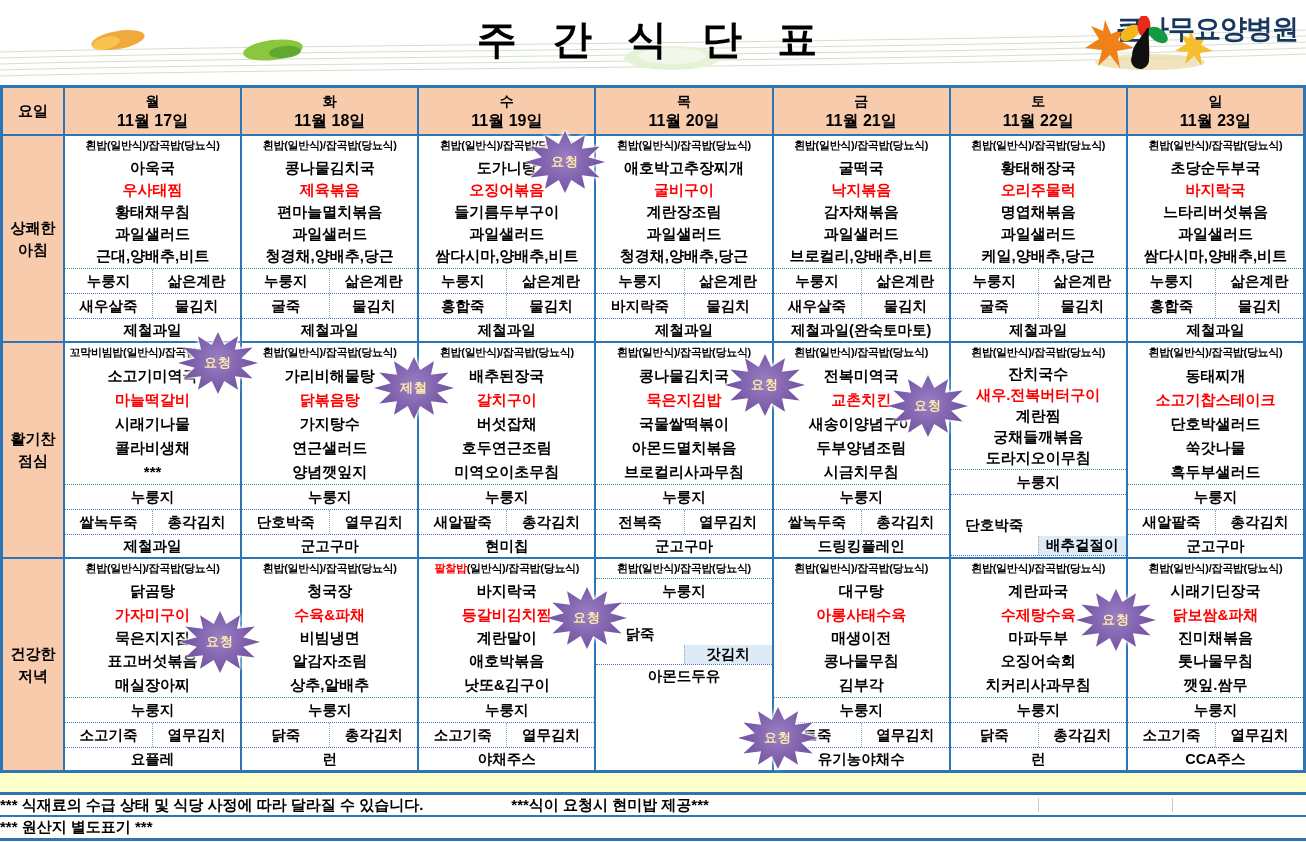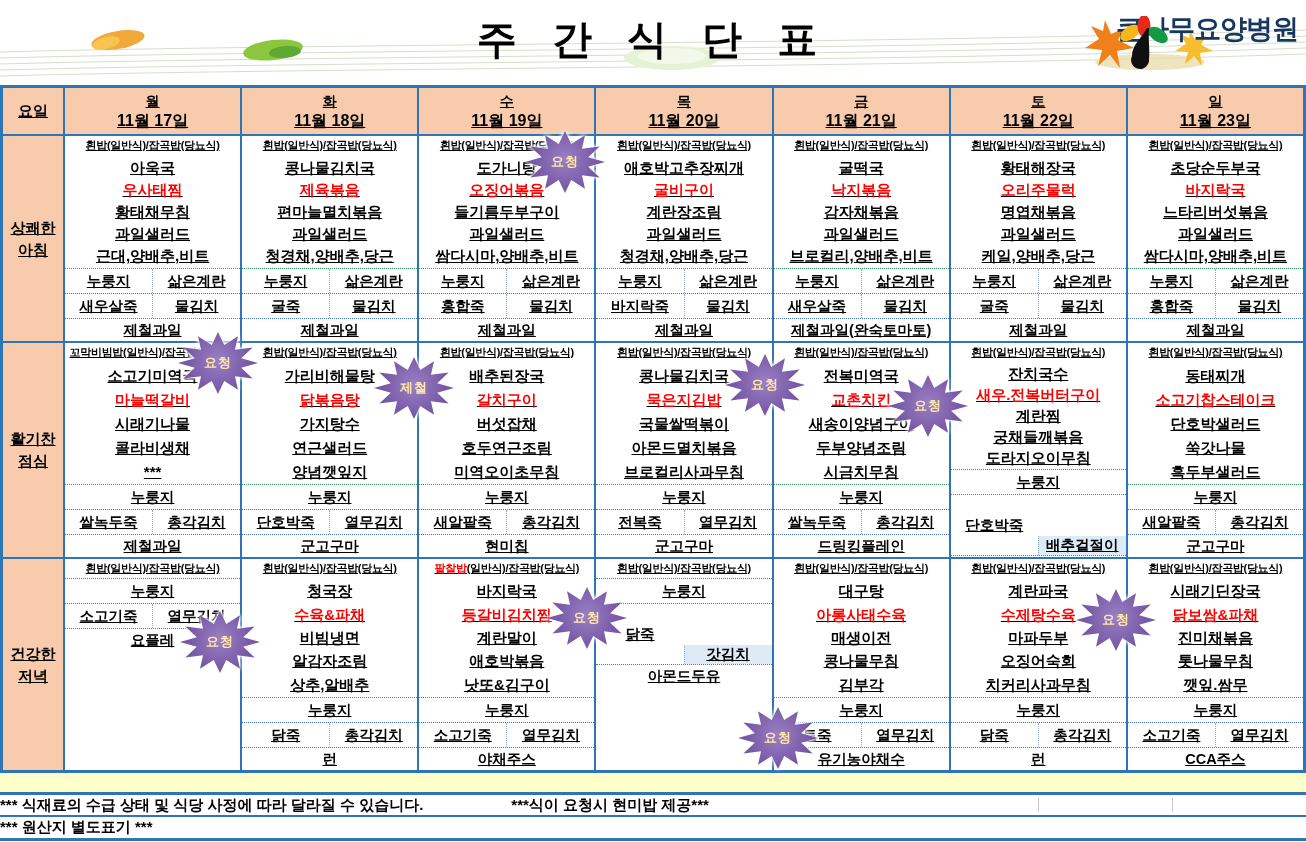--- a/index.html
+++ b/index.html
@@ -8,21 +8,21 @@
   
   .banner{position:absolute;top:0;left:0;width:1306px;height:85px;background:#fff;}
   .banner svg{position:absolute;top:0;left:0;}
   .page-title{position:absolute;left:0;right:0;top:12px;text-align:center;
               font-size:40px;letter-spacing:12px;color:#000;}
   .logo{position:absolute;right:8px;top:16px;display:flex;align-items:flex-end;gap:2px;z-index:3;}
   .logo-text{font-size:27px;color:#17375E;letter-spacing:-1px;line-height:1;padding-bottom:4px;}
   
   .menu-table{position:absolute;top:85px;left:0;width:1306px;height:688px;box-sizing:border-box;
               border:3px solid #2E75B6;background:#2E75B6;display:grid;
-              grid-template-columns:60px repeat(7,1fr);grid-template-rows:46px 205px 214px 1fr;gap:2px;text-decoration:underline;}
+              grid-template-columns:60px repeat(7,1fr);grid-template-rows:46px 205px 214px 1fr;gap:2px;}
   .hcell{background:#F8CBAD;display:flex;flex-direction:column;align-items:center;justify-content:center;}
   .corner-cell{background:#F8CBAD;display:flex;align-items:center;justify-content:center;font-size:15px;}
   .day-name{font-size:14px;line-height:19px;}
   .day-date{font-size:16px;line-height:20px;}
   .label-cell{background:#F8CBAD;display:flex;flex-direction:column;align-items:center;justify-content:center;
               font-size:15px;line-height:22px;}
   .mcell{background:#fff;display:flex;flex-direction:column;overflow:hidden;}
   .rice{height:19px;flex:0 0 19px;display:flex;align-items:center;justify-content:center;
         font-size:11px;white-space:nowrap;overflow:hidden;letter-spacing:-0.3px;}
   .rice .red-part{color:#FF0000;}
@@ -390,20 +390,27 @@
           <div class="half">총각김치</div>
         </div>
         <div class="dessert">군고구마</div>
       </div>
       <div class="label-cell">
         <div class="">건강한</div>
         <div class="">저녁</div>
       </div>
       <div class="mcell">
         <div class="rice">흰밥(일반식)/잡곡밥(당뇨식)</div>
+        <div class="items">
+          <div class="item">닭곰탕</div>
+          <div class="item red">가자미구이</div>
+          <div class="item">묵은지지짐</div>
+          <div class="item">표고버섯볶음</div>
+          <div class="item">매실장아찌</div>
+        </div>
         <div class="subrow r1">
           <div class="half">누룽지</div>
         </div>
         <div class="subrow r2">
           <div class="half">소고기죽</div>
           <div class="half">열무김치</div>
         </div>
         <div class="dessert">요플레</div>
       </div>
       <div class="mcell">

